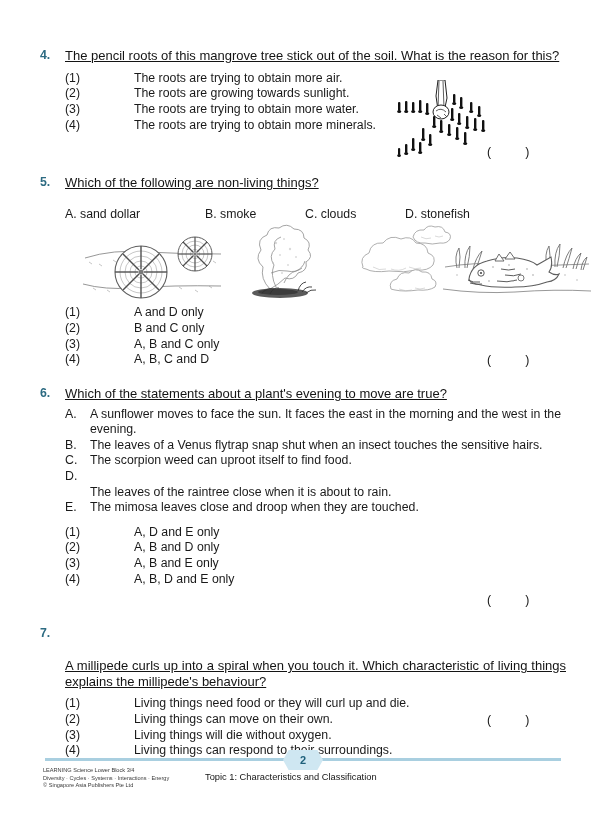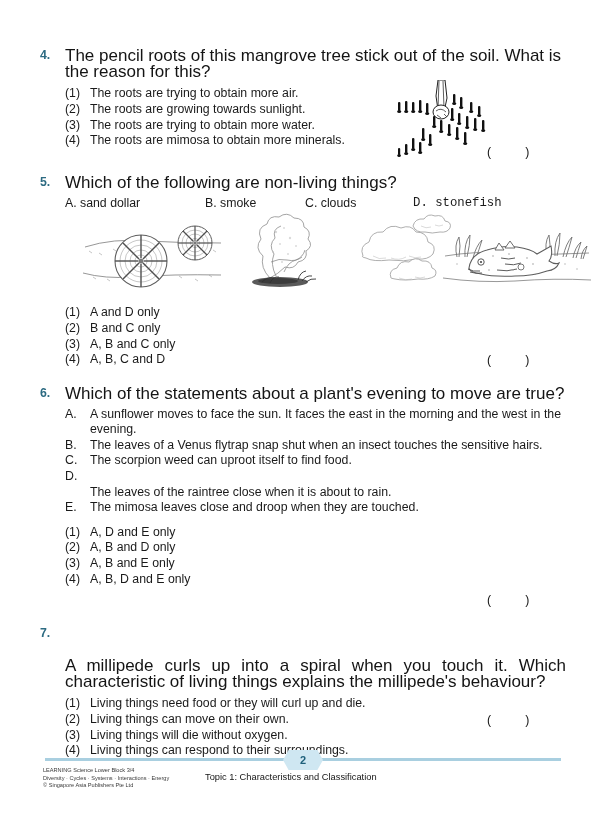--- a/index.html
+++ b/index.html
@@ -35,42 +35,43 @@
   .q-num {
     width: 25px;
     flex: 0 0 25px;
     font-size: 12.3px;
     font-weight: bold;
     color: #2d6b82;
     line-height: 15.5px;
   }
   .q-stem {
     flex: 1 1 auto;
-    font-size: 17px;
+    font-size: 13px;
     line-height: 15.5px;
     color: #141414;
+    text-decoration: underline;
   }
   .q-stem.justify { text-align: justify; margin-top: 32px; }
 
   
   .options {
     margin-top: 7px;
     margin-left: 25px;
   }
   .opt-row {
     display: flex;
     align-items: flex-start;
     line-height: 15.8px;
     font-size: 12.3px;
   }
   .opt-key {
     width: 25px;
     flex: 0 0 25px;
   }
-  .opt-text { flex: 1 1 auto; }
+  .opt-text { flex: 1 1 auto; margin-left: 44px; }
 
   
   .statements {
     margin-top: 5px;
     margin-left: 25px;
   }
   .st-row {
     display: flex;
     align-items: flex-start;
     font-size: 12.3px;
@@ -93,21 +94,21 @@
     line-height: 15.8px;
     letter-spacing: 0;
     color: #141414;
     white-space: pre;
   }
 
   
   .fig-labels {
     position: relative;
     margin-left: 25px;
-    margin-top: 5px;
+    margin-top: 16px;
     height: 16px;
   }
   .fig-label {
     position: absolute;
     font-size: 12.3px;
     line-height: 15.5px;
     white-space: nowrap;
   }
   .fig-row {
     position: relative;
@@ -198,21 +199,21 @@
       <div class="opt-row">
         <div class="opt-key">(2)</div>
         <div class="opt-text">The roots are growing towards sunlight.</div>
       </div>
       <div class="opt-row">
         <div class="opt-key">(3)</div>
         <div class="opt-text">The roots are trying to obtain more water.</div>
       </div>
       <div class="opt-row">
         <div class="opt-key">(4)</div>
-        <div class="opt-text">The roots are mimosa to obtain more minerals.</div>
+        <div class="opt-text">The roots are trying to obtain more minerals.</div>
       </div>
     </div>
   </div>
 
   <div style="position:absolute;left:392px;top:80px;">
     <svg width="104" height="82" viewBox="0 0 104 82">
       <g fill="#1a1a1a" stroke="none">
 
         <path d="M46 0 L44 16 L46 30 L52 32 L55 18 L53 0 Z" fill="#ffffff" stroke="#222" stroke-width="1"></path>
         <path d="M47 1 L46 28" stroke="#333" stroke-width="0.8" fill="none"></path>
@@ -296,21 +297,21 @@
         <span>sand dollar</span>
       </div>
       <div class="fig-label" style="left:140px;">
         <span>B.</span>
         <span>smoke</span>
       </div>
       <div class="fig-label" style="left:240px;">
         <span>C.</span>
         <span>clouds</span>
       </div>
-      <div class="fig-label" style="left:348px;font-family:Liberation Mono, monospace;">
+      <div class="fig-label" style="left:340px;">
         <span>D.</span>
         <span>stonefish</span>
       </div>
     </div>
 
     <div class="fig-row">
 
       <div class="fig-cell" style="left:18px;top:3px;">
         <svg width="140" height="74" viewBox="0 0 140 74">
           <g stroke="#6a6a6a" fill="none" stroke-width="0.7">

